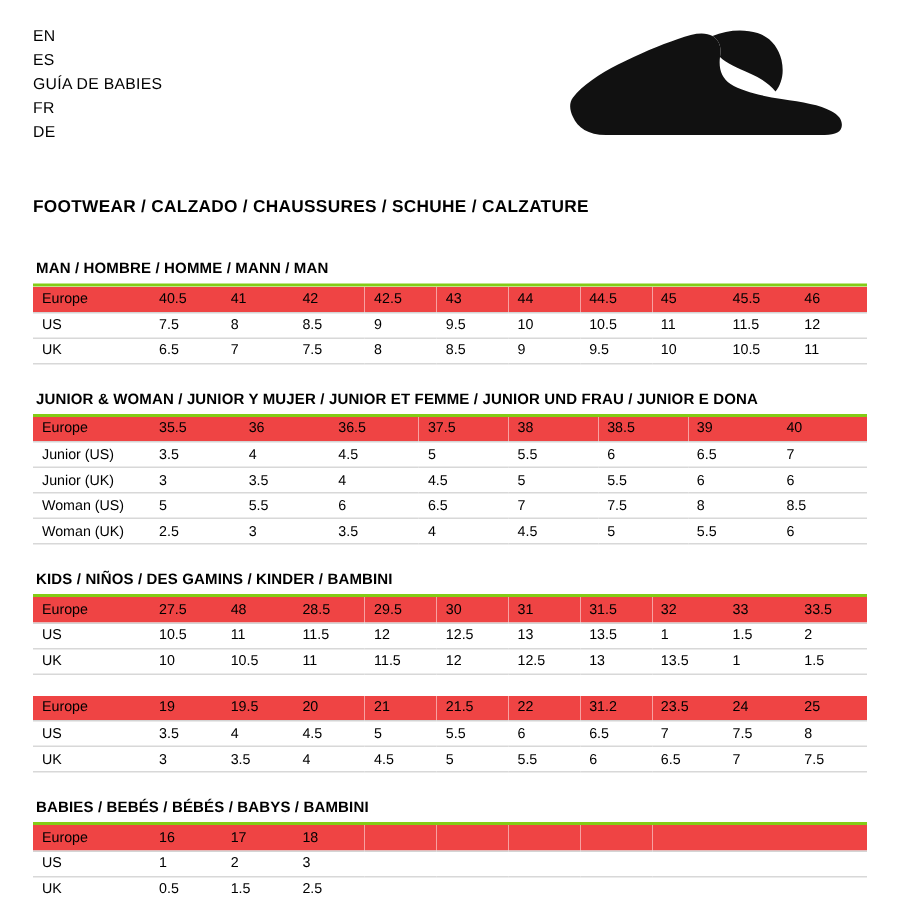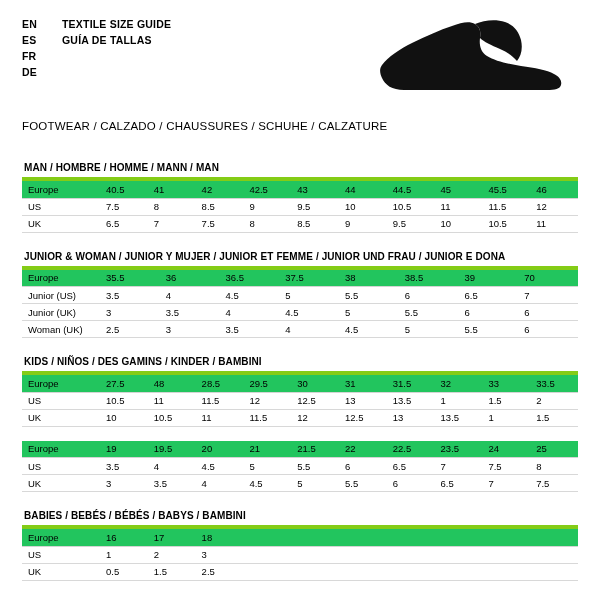--- a/index.html
+++ b/index.html
@@ -21,81 +21,81 @@
     display: flex;
     align-items: flex-start;
     justify-content: space-between;
     height: 92px;
   }
   .lang-block { width: 330px; }
   .lang-row {
     display: flex;
     font-size: 10.5px;
     line-height: 16px;
-    font-weight: bold;
+    font-weight: normal;
     letter-spacing: 0.2px;
+    flex-direction: column;
   }
   .lang-code { width: 40px; }
   .lang-text { white-space: nowrap; }
   .shoe-wrap {
     width: 200px;
     height: 80px;
     position: relative;
     margin-right: 4px;
   }
   .shoe-wrap svg { display:block; }
   .footwear-title {
     font-size: 11.5px;
-    font-weight: normal;
+    font-weight: bold;
     letter-spacing: 0.2px;
-    margin-top: 12px;
+    margin-top: 24px;
   }
   
   .section { margin-top: 0; }
   .section-title {
     font-size: 10px;
     font-weight: bold;
     letter-spacing: 0.1px;
     padding: 4px 0 4px 2px;
-    border-bottom: 4px solid #84cc16;
+    border-bottom: 2px solid #84cc16;
   }
   table {
     border-collapse: collapse;
     width: 100%;
     table-layout: fixed;
   }
   td {
     font-size: 9.5px;
     height: 17px;
     padding: 0 0 0 6px;
     border-bottom: 1px solid #d8d8d8;
     white-space: nowrap;
     overflow: hidden;
   }
-  tr.shaded td { background: #22c55e; border-bottom: 1px solid #d4d4d4; }
+  tr.shaded td { background: #ef4444; border-bottom: 1px solid #d4d4d4; }
   td.label { width: 78px; }
   .spacer { height: 14px; }
   .spacer-sm { height: 12px; }
   
   table.babies { width: 100%; }
 </style>
 </head>
 <body>
 
 <div class="page">
 
   <div class="header">
     <div class="lang-block">
       <div class="lang-row">
         <span class="lang-code">EN</span>
-        <span class="lang-text">TEXTILE SIZE GUIDE</span>
       </div>
       <div class="lang-row">
         <span class="lang-code">ES</span>
-        <span class="lang-text">GUÍA DE TALLAS</span>
+        <span class="lang-text">GUÍA DE BABIES</span>
       </div>
       <div class="lang-row">
         <span class="lang-code">FR</span>
       </div>
       <div class="lang-row">
         <span class="lang-code">DE</span>
       </div>
     </div>
 
     <div class="shoe-wrap">
@@ -166,21 +166,21 @@
       <tbody>
           <tr class="shaded">
         <td class="label">Europe</td>
         <td>35.5</td>
         <td>36</td>
         <td>36.5</td>
         <td>37.5</td>
         <td>38</td>
         <td>38.5</td>
         <td>39</td>
-        <td>70</td>
+        <td>40</td>
       </tr>
       <tr>
         <td class="label">Junior (US)</td>
         <td>3.5</td>
         <td>4</td>
         <td>4.5</td>
         <td>5</td>
         <td>5.5</td>
         <td>6</td>
         <td>6.5</td>
@@ -189,20 +189,31 @@
       <tr>
         <td class="label">Junior (UK)</td>
         <td>3</td>
         <td>3.5</td>
         <td>4</td>
         <td>4.5</td>
         <td>5</td>
         <td>5.5</td>
         <td>6</td>
         <td>6</td>
+      </tr>
+      <tr>
+        <td class="label">Woman (US)</td>
+        <td>5</td>
+        <td>5.5</td>
+        <td>6</td>
+        <td>6.5</td>
+        <td>7</td>
+        <td>7.5</td>
+        <td>8</td>
+        <td>8.5</td>
       </tr>
       <tr>
         <td class="label">Woman (UK)</td>
         <td>2.5</td>
         <td>3</td>
         <td>3.5</td>
         <td>4</td>
         <td>4.5</td>
         <td>5</td>
         <td>5.5</td>
@@ -267,21 +278,21 @@
     <table>
       <tbody>
           <tr class="shaded">
         <td class="label">Europe</td>
         <td>19</td>
         <td>19.5</td>
         <td>20</td>
         <td>21</td>
         <td>21.5</td>
         <td>22</td>
-        <td>22.5</td>
+        <td>31.2</td>
         <td>23.5</td>
         <td>24</td>
         <td>25</td>
       </tr>
       <tr>
         <td class="label">US</td>
         <td>3.5</td>
         <td>4</td>
         <td>4.5</td>
         <td>5</td>

